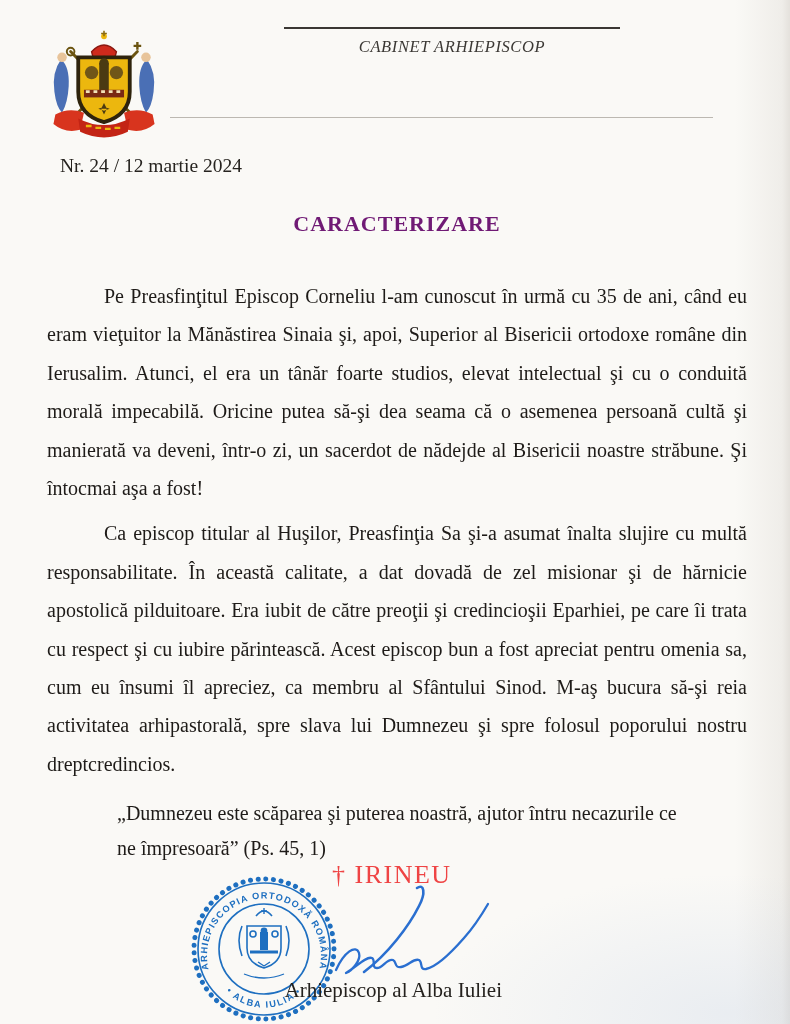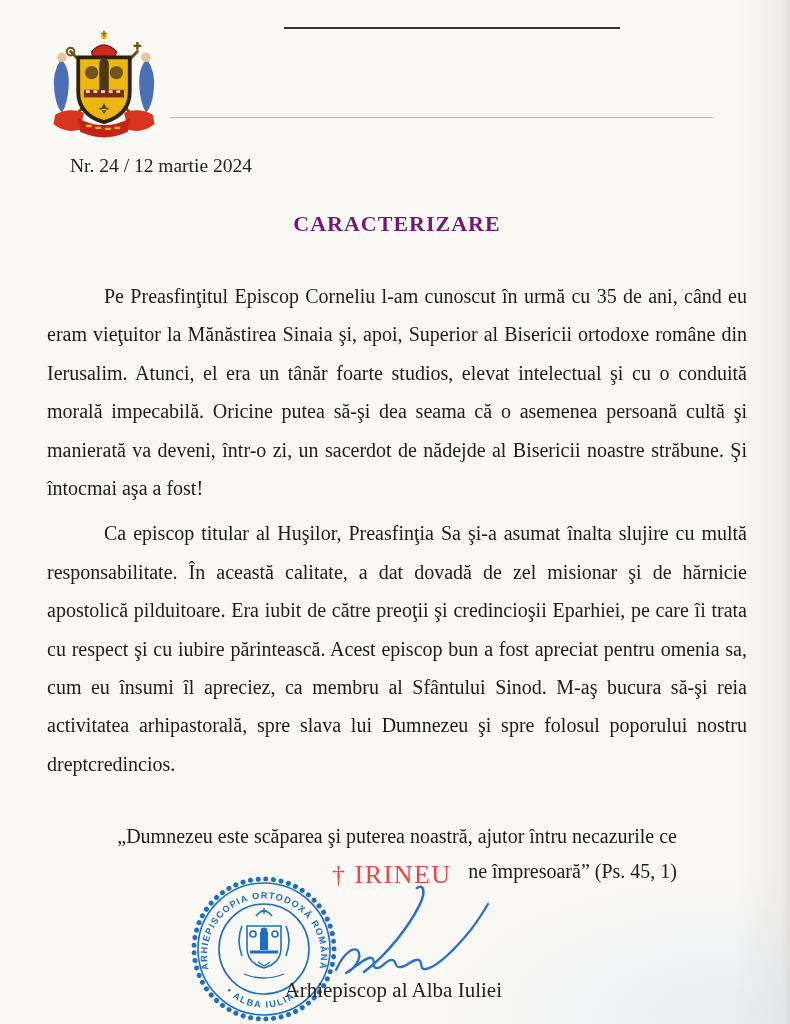--- a/index.html
+++ b/index.html
@@ -16,28 +16,28 @@
 
   
   .crest{position:absolute;left:42px;top:24px;width:124px;height:122px;}
   .hdr-text{position:absolute;left:168px;top:22px;width:568px;text-align:center;}
   .org1{font-size:24px;letter-spacing:.5px;color:#26231f;}
   .rule1{width:336px;height:2px;background:#3a3733;margin:5px auto 0;}
   .org2{font-size:22px;font-weight:bold;margin-top:10px;color:#1e1b18;}
   .org3{font-size:16.5px;font-style:italic;letter-spacing:.6px;margin-top:8px;color:#3b3834;}
   .rule2{position:absolute;left:170px;top:117px;width:543px;height:1px;background:#bcb8b1;}
 
-  .ref{position:absolute;left:70px;top:155px;font-size:19.5px;color:#26231f;}
+  .ref{position:absolute;left:60px;top:155px;font-size:19.5px;color:#26231f;}
 
   
   .content{position:absolute;left:47px;top:210px;width:700px;}
   .doc-title{text-align:center;font-weight:bold;font-size:22px;letter-spacing:1px;margin:1px 0 40px 0;color:#701a75;}
   .par{margin:0;text-align:justify;text-indent:57px;font-size:20px;line-height:38.4px;color:#1e1b18;}
   .par + .par{margin-top:7px;}
-  .quote{margin:36px auto 0;width:560px;text-align:right;font-size:20px;line-height:35px;color:#1e1b18;}
+  .quote{margin:13px auto 0;width:560px;text-align:left;font-size:20px;line-height:35px;color:#1e1b18;}
 
   
   .stamp{position:absolute;left:181px;top:874px;width:166px;height:150px;}
   .sig-script{position:absolute;left:318px;top:882px;width:176px;height:106px;}
   .sig-name{position:absolute;left:332px;top:860px;font-size:26px;letter-spacing:1.5px;color:#ef4444;}
   .sig-role{position:absolute;left:258px;top:978px;width:244px;text-align:right;font-size:21px;color:#24211d;}
 </style>
 </head>
 <body>
 
@@ -73,20 +73,21 @@
     <path d="M65 80 l3 6 -6 0 z M65 92 l3 -6 -6 0 z M59 86 l6 -2 6 2 -6 2 z" fill="#4a3a12"></path>
 
     <path d="M14 92 q14 -8 30 -2 l-4 18 q-16 4 -28 -6 z" fill="#d8341e"></path>
     <path d="M116 92 q-14 -8 -30 -2 l4 18 q16 4 28 -6 z" fill="#d8341e"></path>
     <path d="M38 96 q27 14 54 0 l-2 14 q-25 12 -50 0 z" fill="#c32415"></path>
     <path d="M46 104 h6 M56 106 h6 M66 107 h6 M76 106 h6" stroke="#ecb70e" stroke-width="2.5"></path>
   </svg>
 
   <header class="hdr-text">
     <div class="rule1"></div>
+    <div class="org3">CABINET ARHIEPISCOP</div>
   </header>
   <div class="rule2"></div>
 
   <div class="ref">Nr. 24 / 12 martie 2024</div>
 
   <main class="content">
     <h1 class="doc-title">CARACTERIZARE</h1>
     <p class="par">Pe Preasfinţitul Episcop Corneliu l-am cunoscut în urmă cu 35 de ani, când eu eram vieţuitor la Mănăstirea Sinaia şi, apoi, Superior al Bisericii ortodoxe române din Ierusalim. Atunci, el era un tânăr foarte studios, elevat intelectual şi cu o conduită morală impecabilă. Oricine putea să-şi dea seama că o asemenea persoană cultă şi manierată va deveni, într-o zi, un sacerdot de nădejde al Bisericii noastre străbune. Şi întocmai aşa a fost!</p>
     <p class="par">Ca episcop titular al Huşilor, Preasfinţia Sa şi-a asumat înalta slujire cu multă responsabilitate. În această calitate, a dat dovadă de zel misionar şi de hărnicie apostolică pilduitoare. Era iubit de către preoţii şi credincioşii Eparhiei, pe care îi trata cu respect şi cu iubire părintească. Acest episcop bun a fost apreciat pentru omenia sa, cum eu însumi îl apreciez, ca membru al Sfântului Sinod. M-aş bucura să-şi reia activitatea arhipastorală, spre slava lui Dumnezeu şi spre folosul poporului nostru dreptcredincios.</p>
     <div class="quote">„Dumnezeu este scăparea şi puterea noastră, ajutor întru necazurile ce ne împresoară” (Ps. 45, 1)</div>

